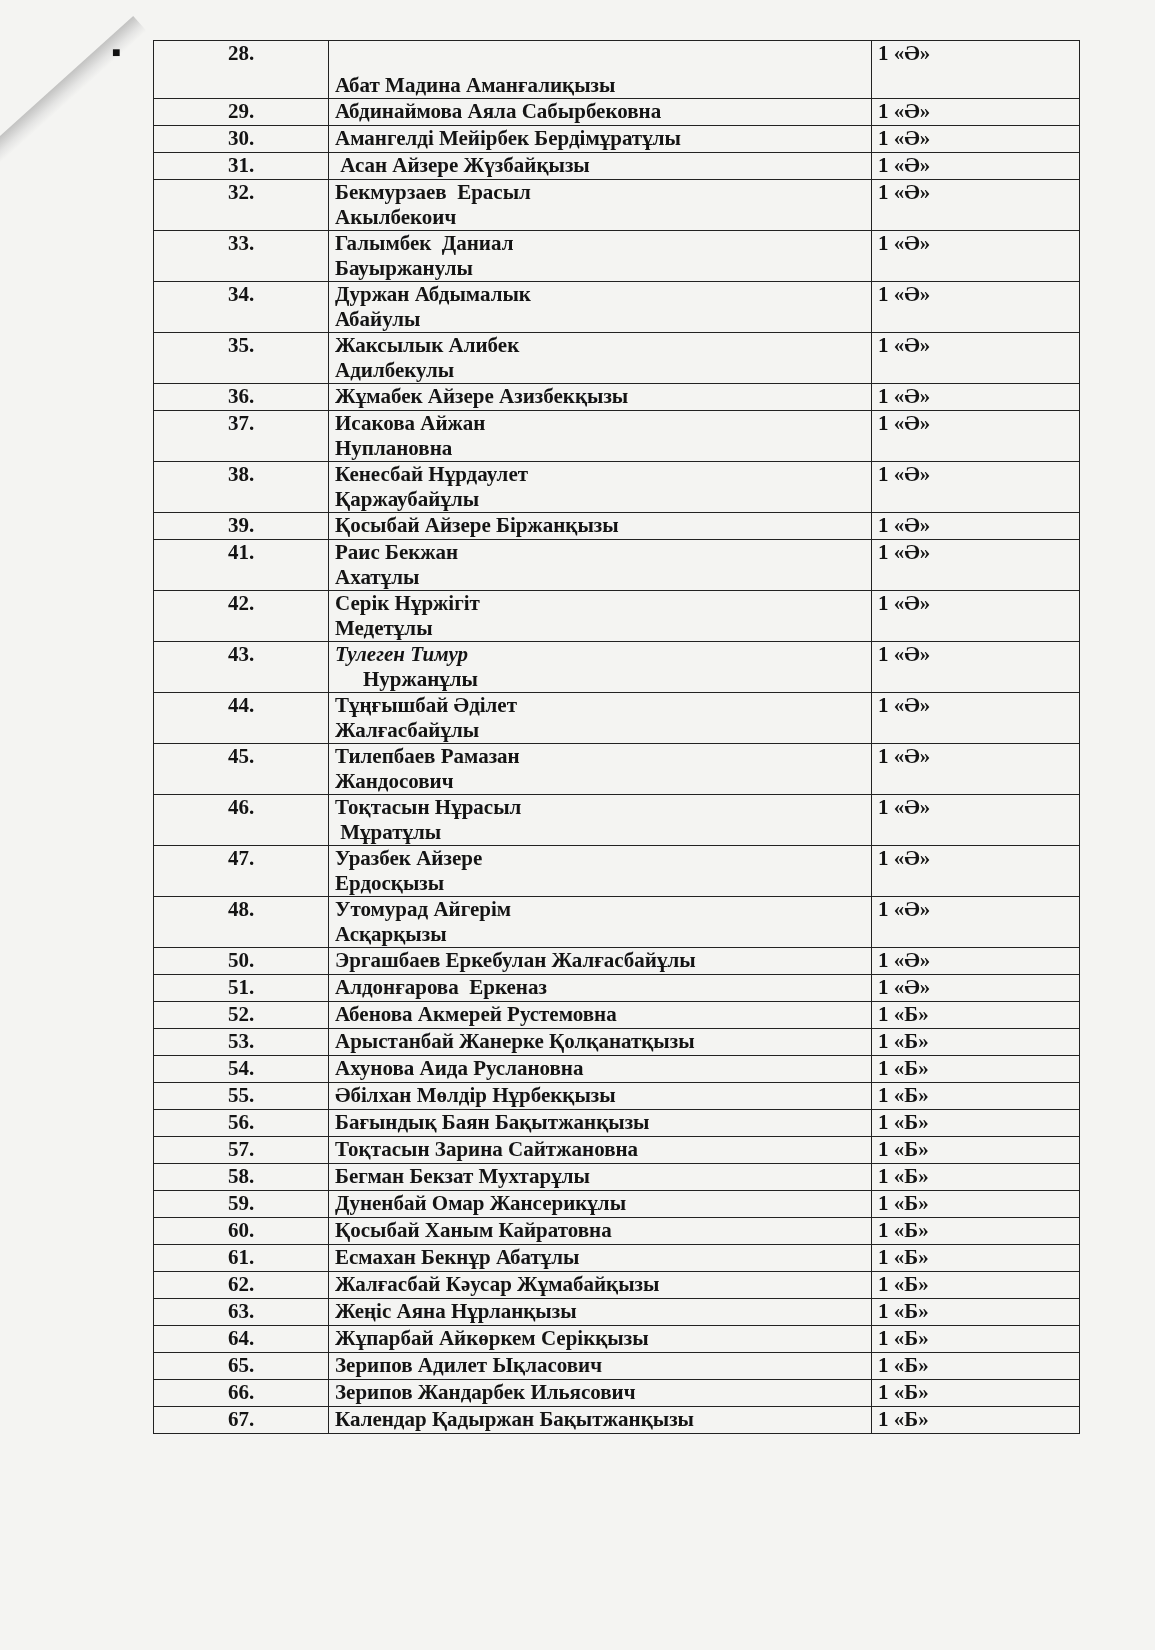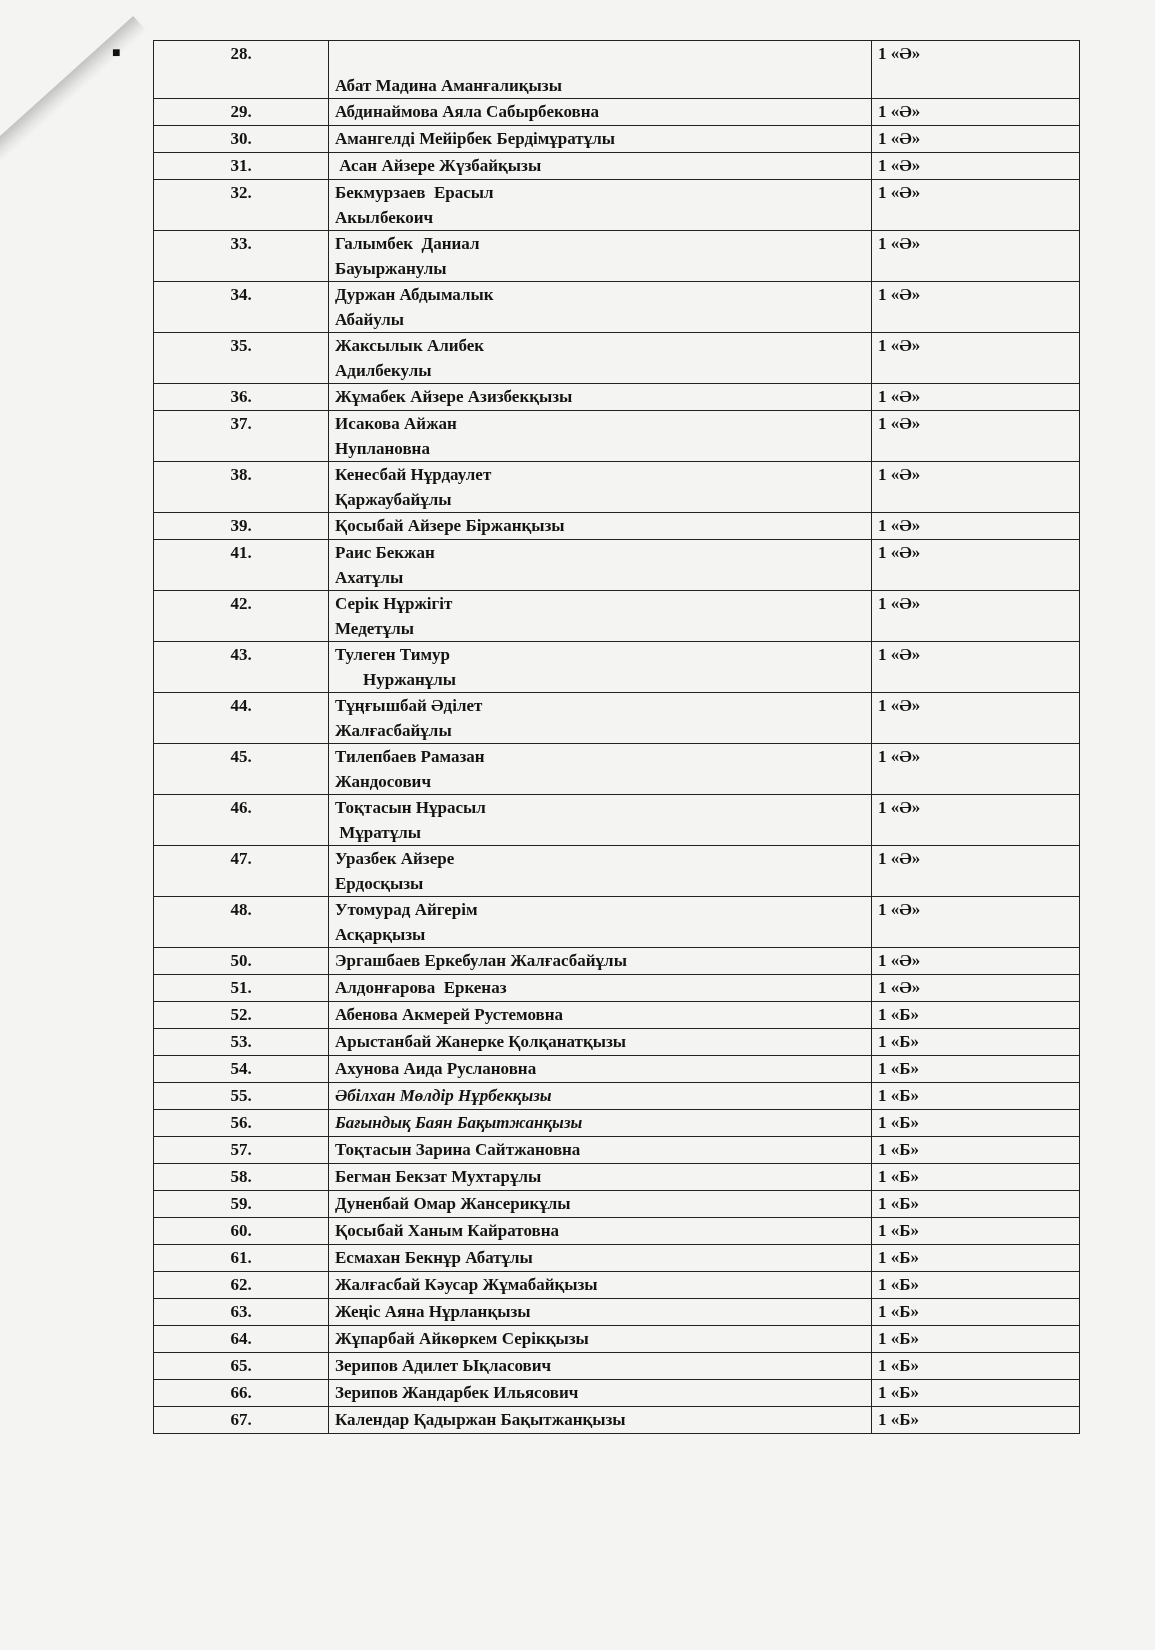--- a/index.html
+++ b/index.html
@@ -11,21 +11,21 @@
     position:absolute; left:-60px; top:-40px; width:260px; height:20px;
     background:linear-gradient(#9a9a9a,#d8d8d8 60%,transparent);
     transform:rotate(-42deg); transform-origin:left top; opacity:.55;
     top:190px;
   }
   .mark {
     position:absolute; left:112px; top:45px; font-size:14px; color:#111;
   }
   table.roster {
     position:absolute; left:153px; top:40px; width:927px;
-    border-collapse:collapse; font-weight:bold; font-size:17px;
+    border-collapse:collapse; font-weight:bold; font-size:21px;
   }
   table.roster td {
     border:1.5px solid #222; padding:0 6px; vertical-align:top; line-height:25px;
   }
   td.num { width:175px; text-align:center; padding-left:0; padding-right:40px; box-sizing:border-box; }
   td.name { width:530px; padding-left:14px; }
   td.cls { padding-left:8px; }
   tr.single td { height:26px; }
   tr.double td { height:50px; }
   .line { display:block; }
@@ -140,21 +140,21 @@
         <td class="num">42.</td>
         <td class="name">
           <span class="line" style="white-space: pre;">Серік Нұржігіт</span>
           <span class="line" style="white-space: pre;">Медетұлы</span>
         </td>
         <td class="cls">1 «Ә»</td>
       </tr>
       <tr class="double">
         <td class="num">43.</td>
         <td class="name">
-          <span class="line" style="white-space: pre;">Тулеген Тимур</span>
+          <span class="line" style="white-space: pre; font-style: italic;">Тулеген Тимур</span>
           <span class="line" style="white-space: pre; margin-left: 28px;">Нуржанұлы</span>
         </td>
         <td class="cls">1 «Ә»</td>
       </tr>
       <tr class="double">
         <td class="num">44.</td>
         <td class="name">
           <span class="line" style="white-space: pre;">Тұңғышбай Әділет</span>
           <span class="line" style="white-space: pre;">Жалғасбайұлы</span>
         </td>
@@ -223,28 +223,28 @@
       <tr class="single">
         <td class="num">54.</td>
         <td class="name">
           <span class="line" style="white-space: pre;">Ахунова Аида Руслановна</span>
         </td>
         <td class="cls">1 «Б»</td>
       </tr>
       <tr class="single">
         <td class="num">55.</td>
         <td class="name">
-          <span class="line" style="white-space: pre; font-style: italic;">Әбілхан Мөлдір Нұрбекқызы</span>
+          <span class="line" style="white-space: pre;">Әбілхан Мөлдір Нұрбекқызы</span>
         </td>
         <td class="cls">1 «Б»</td>
       </tr>
       <tr class="single">
         <td class="num">56.</td>
         <td class="name">
-          <span class="line" style="white-space: pre; font-style: italic;">Бағындық Баян Бақытжанқызы</span>
+          <span class="line" style="white-space: pre;">Бағындық Баян Бақытжанқызы</span>
         </td>
         <td class="cls">1 «Б»</td>
       </tr>
       <tr class="single">
         <td class="num">57.</td>
         <td class="name">
           <span class="line" style="white-space: pre;">Тоқтасын Зарина Сайтжановна</span>
         </td>
         <td class="cls">1 «Б»</td>
       </tr>

